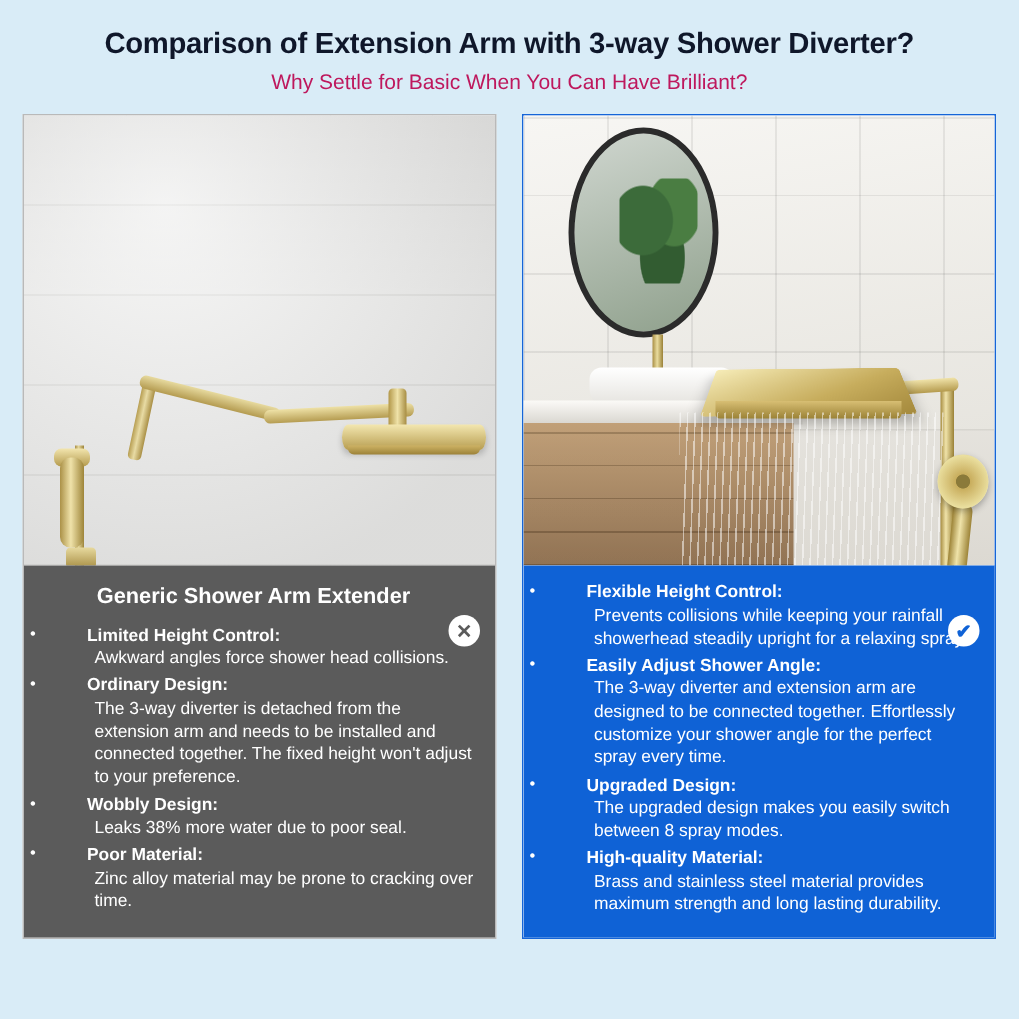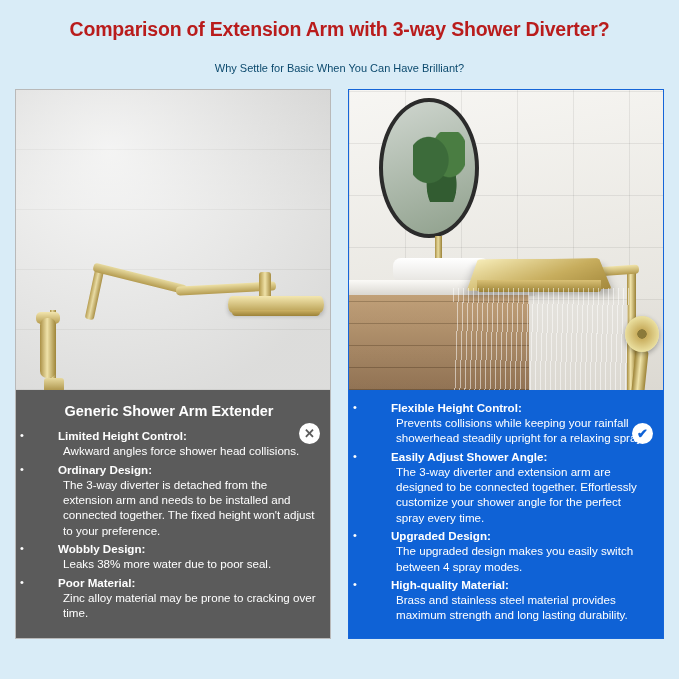--- a/index.html
+++ b/index.html
@@ -19,30 +19,30 @@
     height: 679px;
     box-sizing: border-box;
   }
 
   
   .header {
     padding-top: 18px;
     text-align: center;
   }
   .headline {
-    color: #b91c1c;
+    color: #0f172a;
     font-size: 19.5px;
     font-weight: bold;
     letter-spacing: -0.2px;
     line-height: 1.15;
   }
   .subhead {
-    color: #0c4a6e;
-    font-size: 11px;
-    margin-top: 22px;
+    color: #be185d;
+    font-size: 14px;
+    margin-top: 6px;
     line-height: 1.2;
   }
 
   
   .columns {
     display: flex;
     gap: 17px;
     padding: 13px 15px 0 15px;
     box-sizing: border-box;
   }
@@ -492,21 +492,21 @@
             <span class="dot">•</span>
             <span class="btxt">
               <span class="bhead">Easily Adjust Shower Angle:</span>
               <span class="bbody">The 3-way diverter and extension arm are designed to be connected together. Effortlessly customize your shower angle for the perfect spray every time.</span>
             </span>
           </li>
           <li class="bullet">
             <span class="dot">•</span>
             <span class="btxt">
               <span class="bhead">Upgraded Design:</span>
-              <span class="bbody">The upgraded design makes you easily switch between 4 spray modes.</span>
+              <span class="bbody">The upgraded design makes you easily switch between 8 spray modes.</span>
             </span>
           </li>
           <li class="bullet">
             <span class="dot">•</span>
             <span class="btxt">
               <span class="bhead">High-quality Material:</span>
               <span class="bbody">Brass and stainless steel material provides maximum strength and long lasting durability.</span>
             </span>
           </li>
         </ul>

